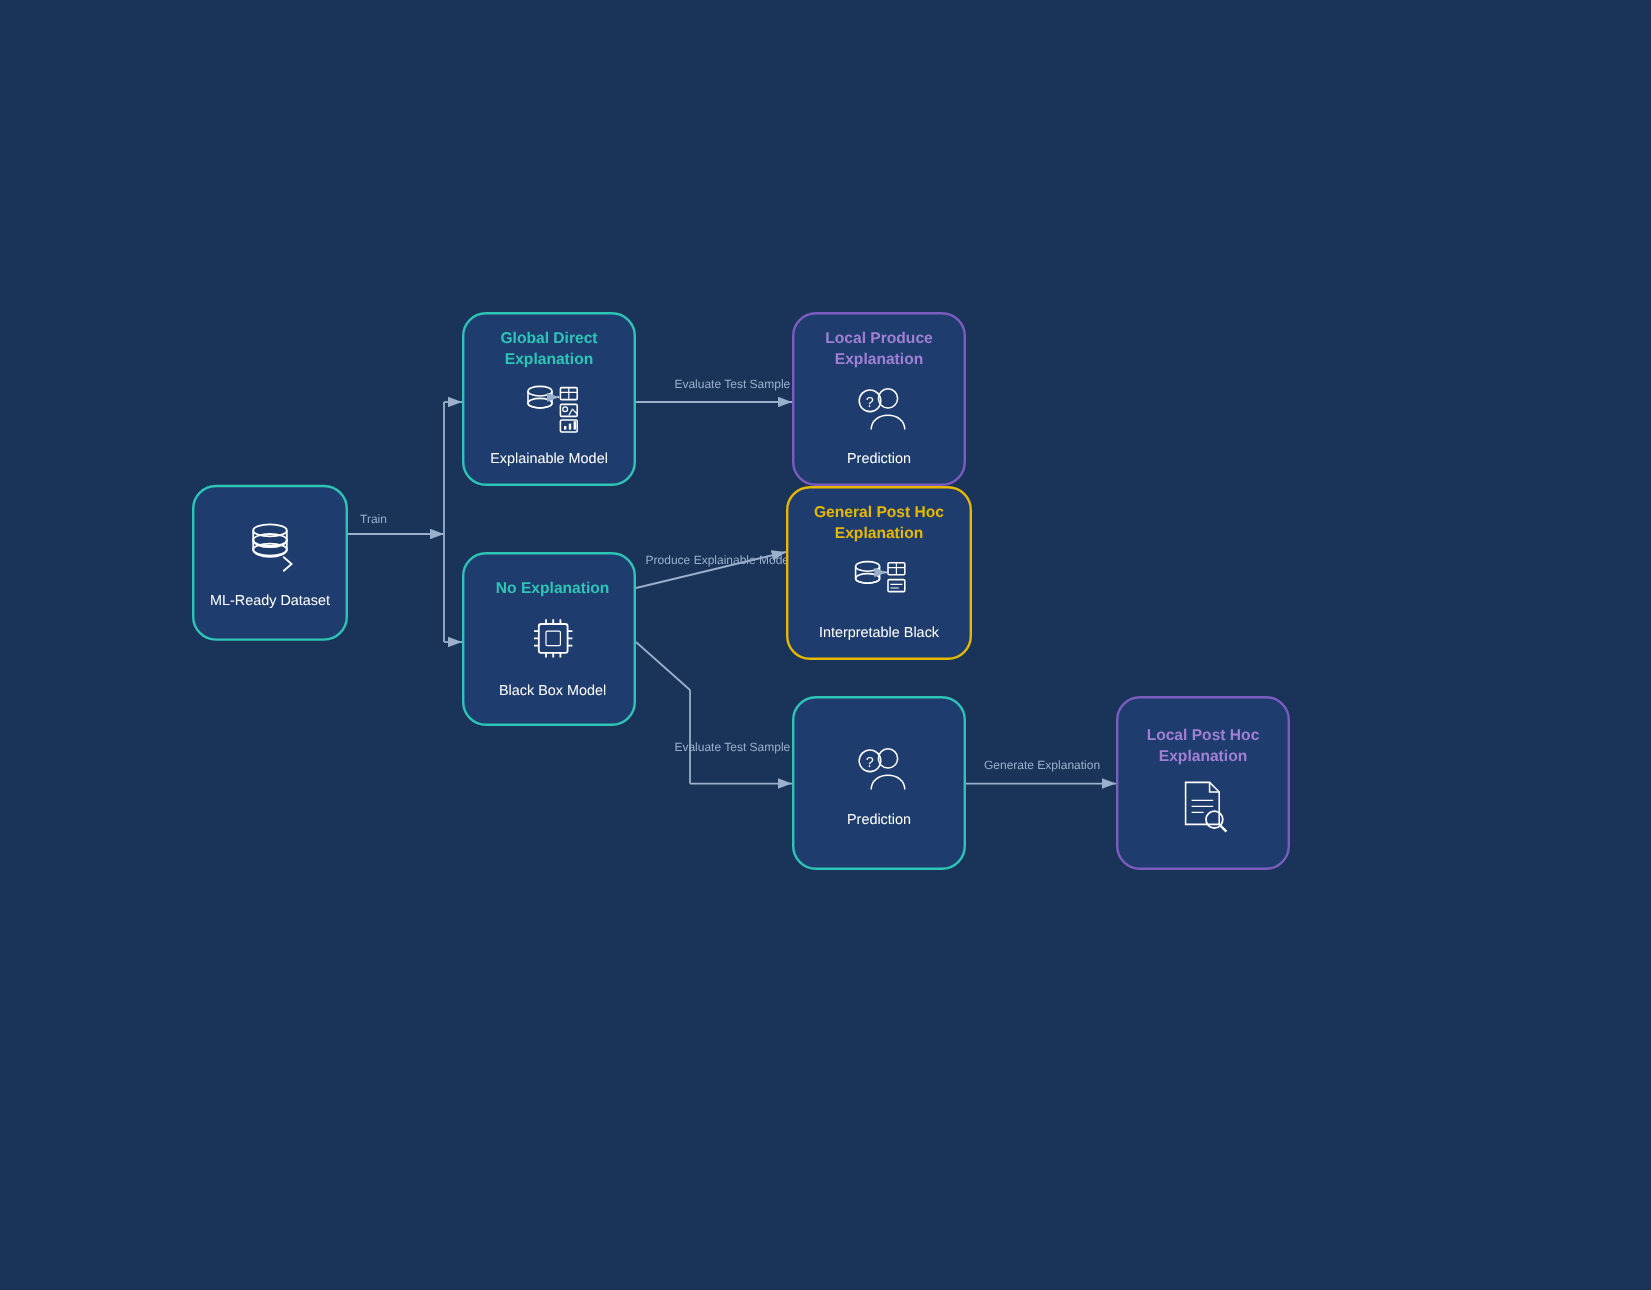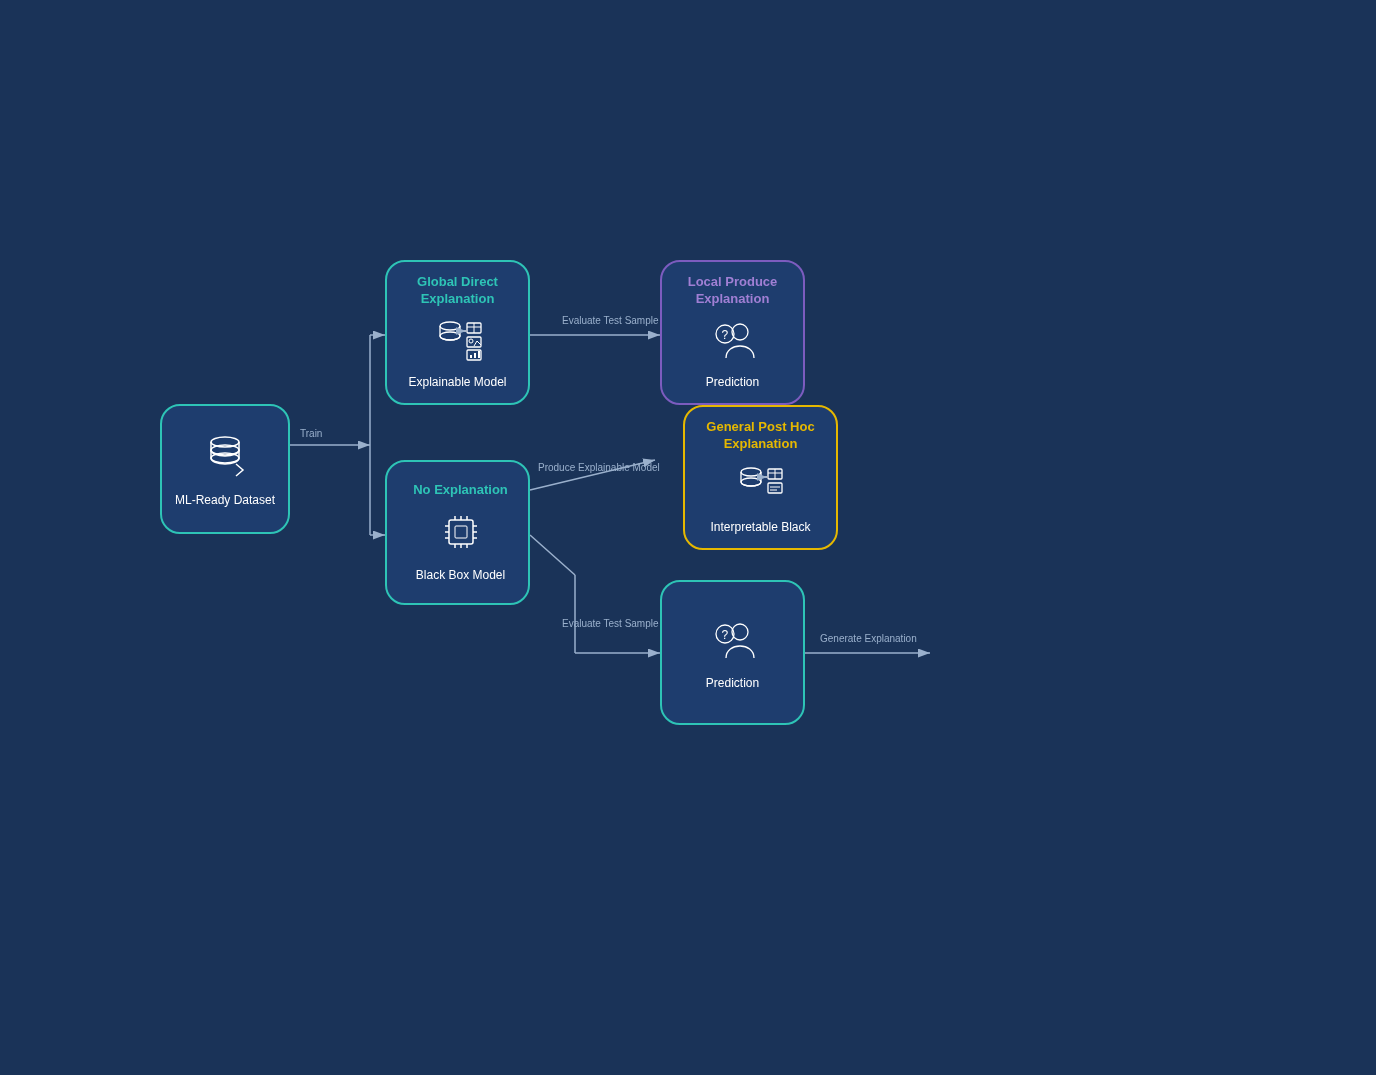--- a/index.html
+++ b/index.html
@@ -81,21 +81,20 @@
     }
     .node-local-direct .node-title { color: #a07fd4; }
     
     .node-general-posthoc {
       border: 2px solid #e6b800;
       background: #1e3d6e;
       width: 155px;
       height: 145px;
       left: 655px;
       top: 405px;
-      margin-left: 28px;
     }
     .node-general-posthoc .node-title { color: #e6b800; }
     
     .node-prediction-bottom {
       border: 2px solid #2ec4b6;
       background: #1e3d6e;
       width: 145px;
       height: 145px;
       left: 660px;
       top: 580px;
@@ -300,14 +299,32 @@
       <svg width="55" height="50" viewBox="0 0 55 50" fill="none">
         <circle cx="35" cy="16" r="8" stroke="white" stroke-width="1.3"></circle>
         <path d="M21 42 C21 34 28 30 35 30 C42 30 49 34 49 42" stroke="white" stroke-width="1.3"></path>
         <circle cx="20" cy="18" r="9" stroke="white" stroke-width="1.3"></circle>
         <text x="16.5" y="23" fill="white" font-size="12" font-family="Arial">?</text>
       </svg>
     </div>
     <div class="node-label">Prediction</div>
   </div>
 
+  <div class="node node-local-posthoc">
+    <div class="node-title">Local Post Hoc Explanation</div>
+    <div class="icon-area">
+
+      <svg width="50" height="50" viewBox="0 0 50 50" fill="none">
+
+        <path d="M10 5 L30 5 L38 13 L38 40 L10 40 Z" stroke="white" stroke-width="1.3"></path>
+        <path d="M30 5 L30 13 L38 13" stroke="white" stroke-width="1.3"></path>
+
+        <line x1="15" y1="20" x2="33" y2="20" stroke="white" stroke-width="1"></line>
+        <line x1="15" y1="25" x2="33" y2="25" stroke="white" stroke-width="1"></line>
+        <line x1="15" y1="30" x2="25" y2="30" stroke="white" stroke-width="1"></line>
+
+        <circle cx="34" cy="36" r="7" stroke="white" stroke-width="1.5"></circle>
+        <line x1="39" y1="41" x2="44" y2="46" stroke="white" stroke-width="2"></line>
+      </svg>
+    </div>
+  </div>
 
 </div>
 
 </body></html>

